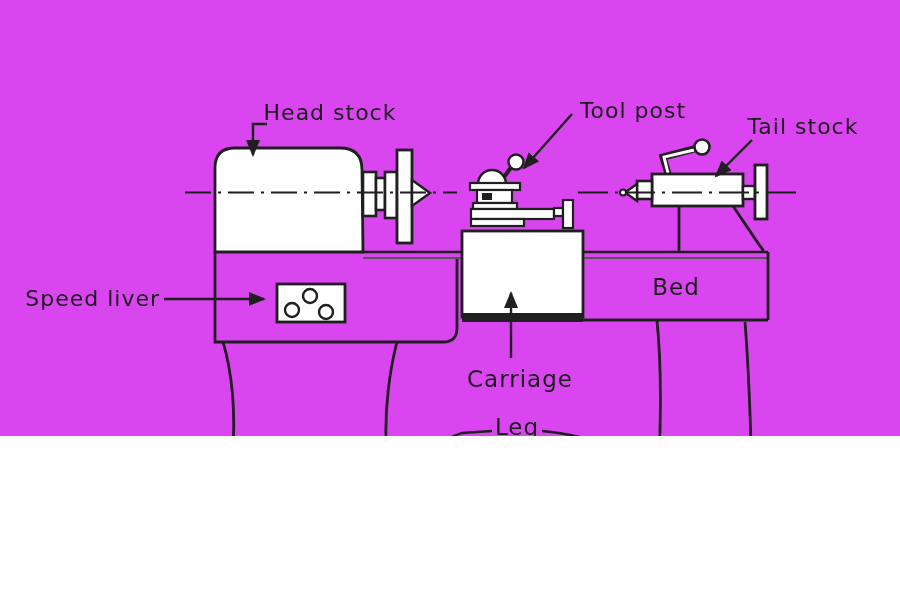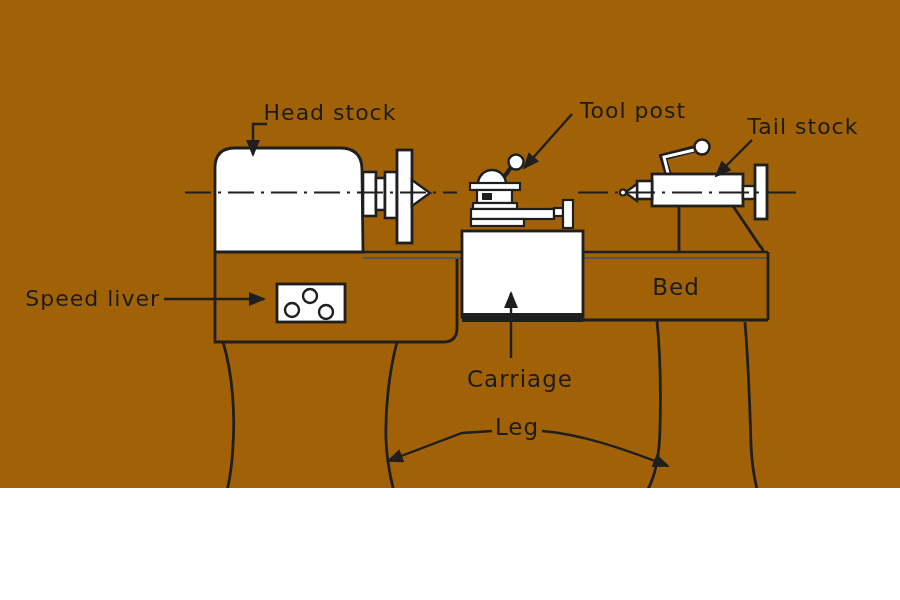--- a/index.html
+++ b/index.html
@@ -1,16 +1,16 @@
 <!DOCTYPE html>
 <html><head>
 <meta charset="utf-8">
 <style>
   html,body{margin:0;padding:0;background:#ffffff;}
-  .stage{position:relative;width:900px;height:488px;background:#a16207;overflow:hidden;}
+  .stage{position:relative;width:900px;height:436px;background:#d946ef;overflow:hidden;}
   svg{display:block;}
   .lbl{font-family:"DejaVu Sans",sans-serif;font-size:22px;fill:#1c1c1c;letter-spacing:1px;}
   .lbl-big{font-size:23px;}
   .brand{font-family:"DejaVu Sans",sans-serif;font-size:26px;font-weight:600;fill:#111;letter-spacing:.3px;}
   .ln{stroke:#1f1f1f;fill:none;}
   .fillw{fill:#ffffff;stroke:#1f1f1f;}
 </style>
 </head>
 <body>
 

